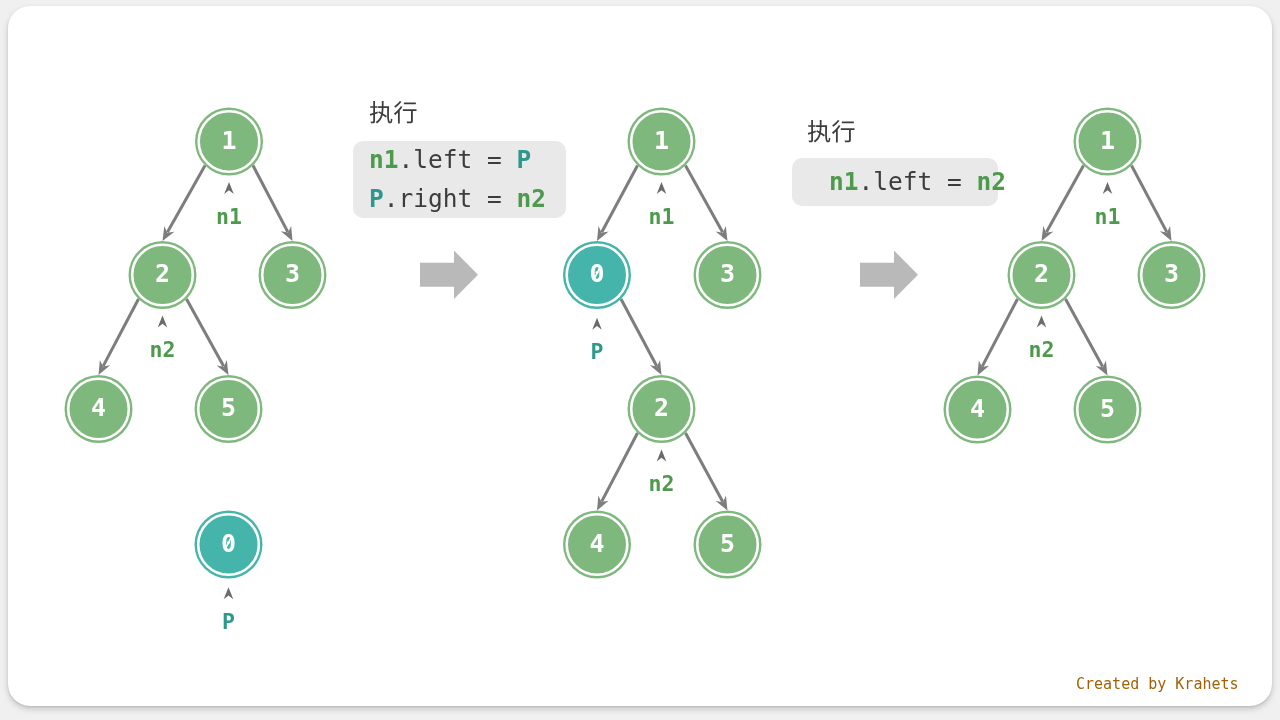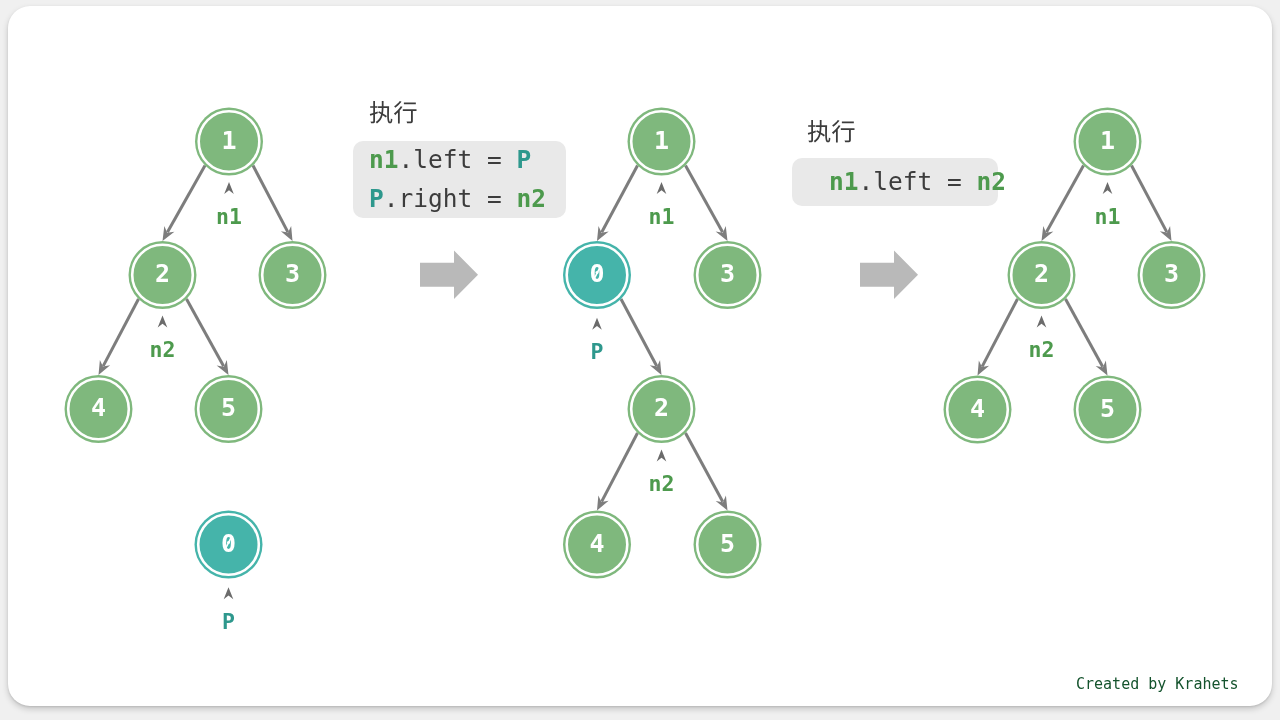--- a/index.html
+++ b/index.html
@@ -199,14 +199,14 @@
       <div class="code-box" style="left: 353px; top: 141px; width: 213px; height: 77px; border-radius: 10px; background: rgb(233, 233, 233);"></div>
       <div class="code-line" style="left: 369px; top: 148px;"><span class="seg-bold" style="color: rgb(77, 154, 77);">n1</span><span style="color: rgb(60, 60, 60);">.left = </span><span class="seg-bold" style="color: rgb(46, 152, 141);">P</span></div>
       <div class="code-line" style="left: 369px; top: 187.3px;"><span class="seg-bold" style="color: rgb(46, 152, 141);">P</span><span style="color: rgb(60, 60, 60);">.right = </span><span class="seg-bold" style="color: rgb(77, 154, 77);">n2</span></div>
       <div class="exec-title" role="heading" aria-label="执行" style="left: 807px; top: 120px;"><svg width="51" height="28" viewBox="0 0 51 28">
           <use href="#glyph-zhi" transform="translate(0 20.44)" fill="#3c3c3c"></use>
           <use href="#glyph-xing" transform="translate(24.3 20.44)" fill="#3c3c3c"></use>
         </svg></div>
       <div class="code-box" style="left: 792px; top: 158px; width: 206px; height: 48px; border-radius: 10px; background: rgb(233, 233, 233);"></div>
       <div class="code-line" style="left: 829px; top: 170.3px;"><span class="seg-bold" style="color: rgb(77, 154, 77);">n1</span><span style="color: rgb(60, 60, 60);">.left = </span><span class="seg-bold" style="color: rgb(77, 154, 77);">n2</span></div>
     </div>
-  <div id="watermark" style="color: #14532d; left: 1076px; top: 677px;">Created by Krahets</div>
+  <div id="watermark" style="color: #a16207; left: 1076px; top: 677px;">Created by Krahets</div>
 </div>
 
 </body></html>

